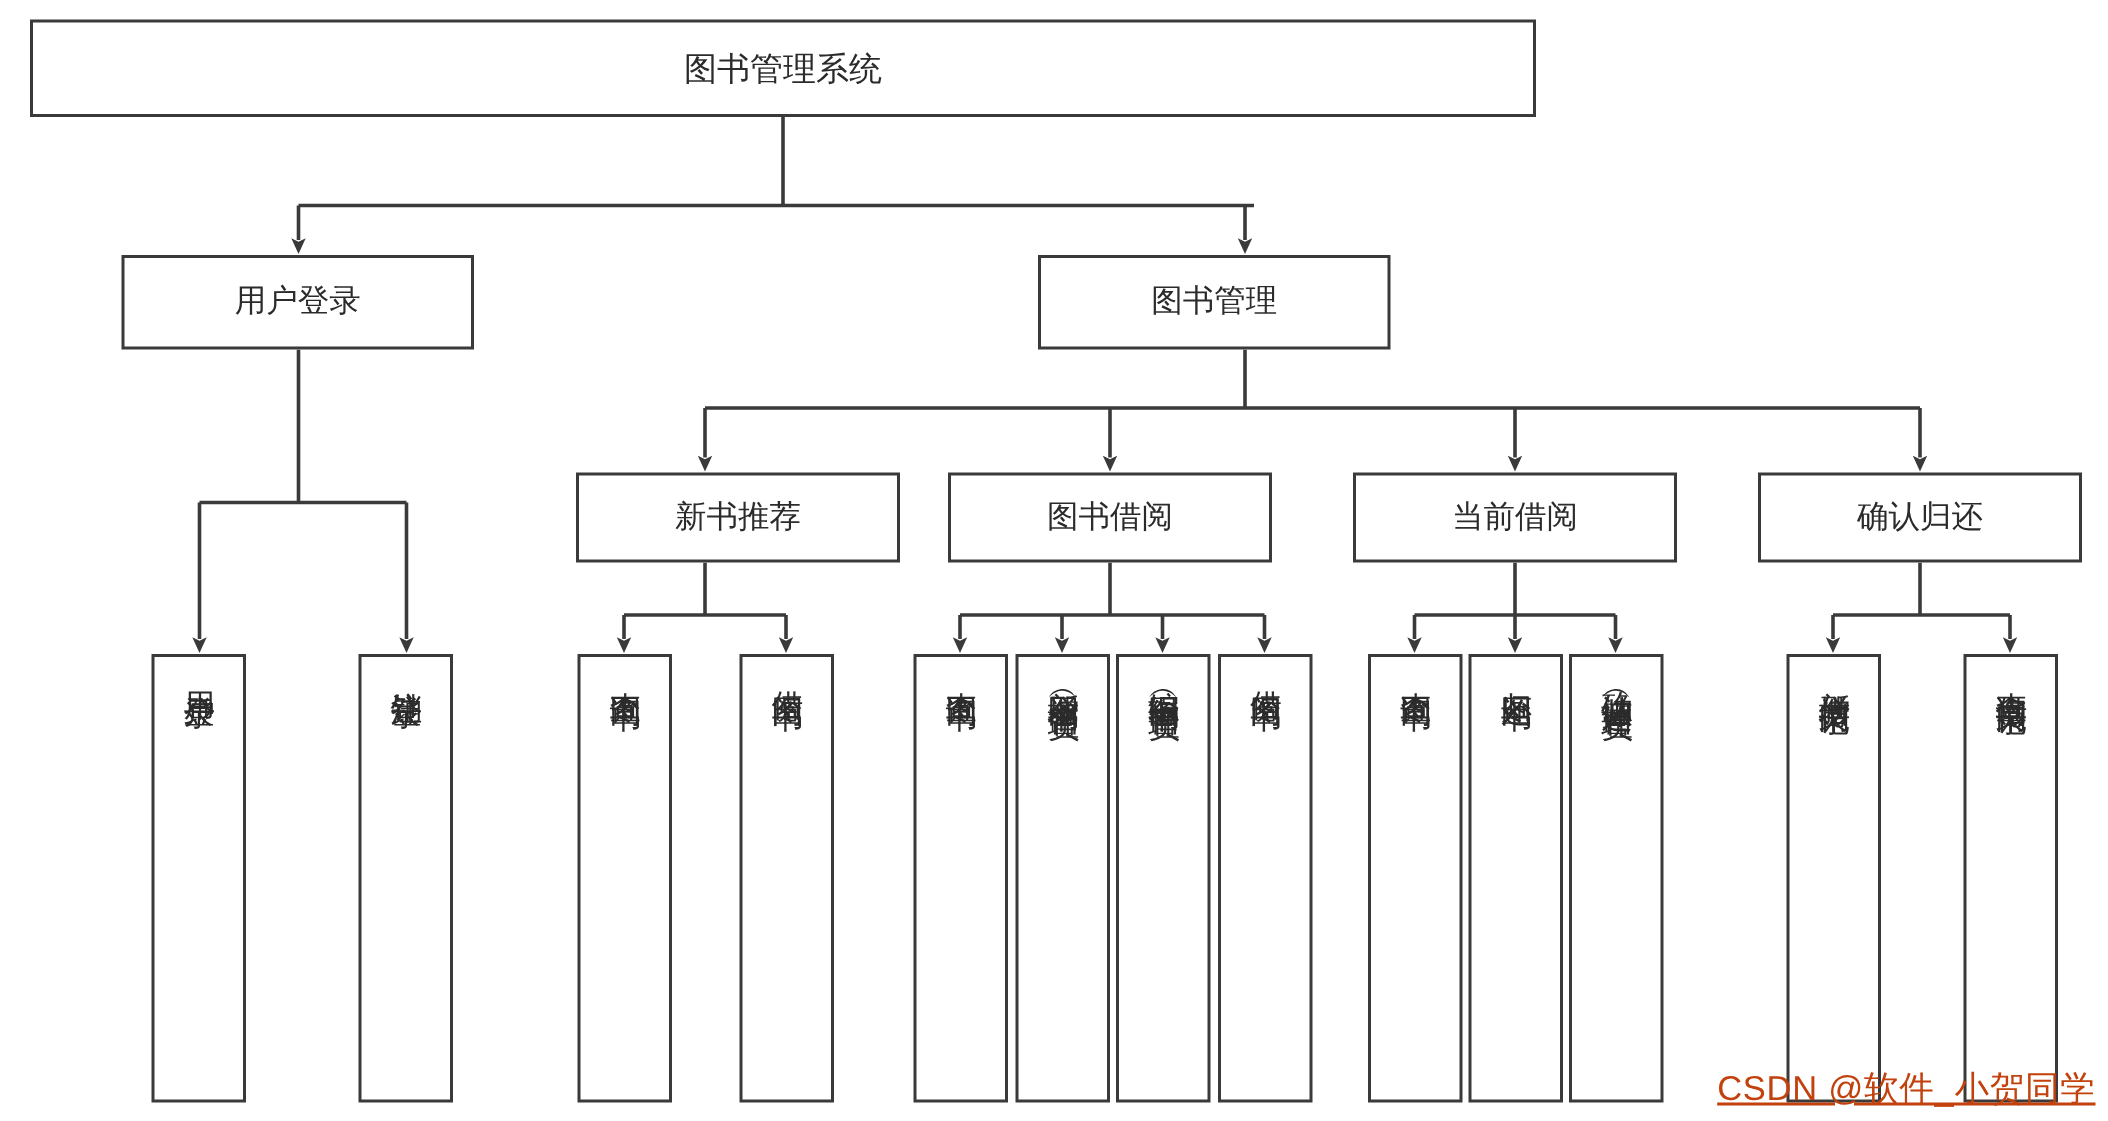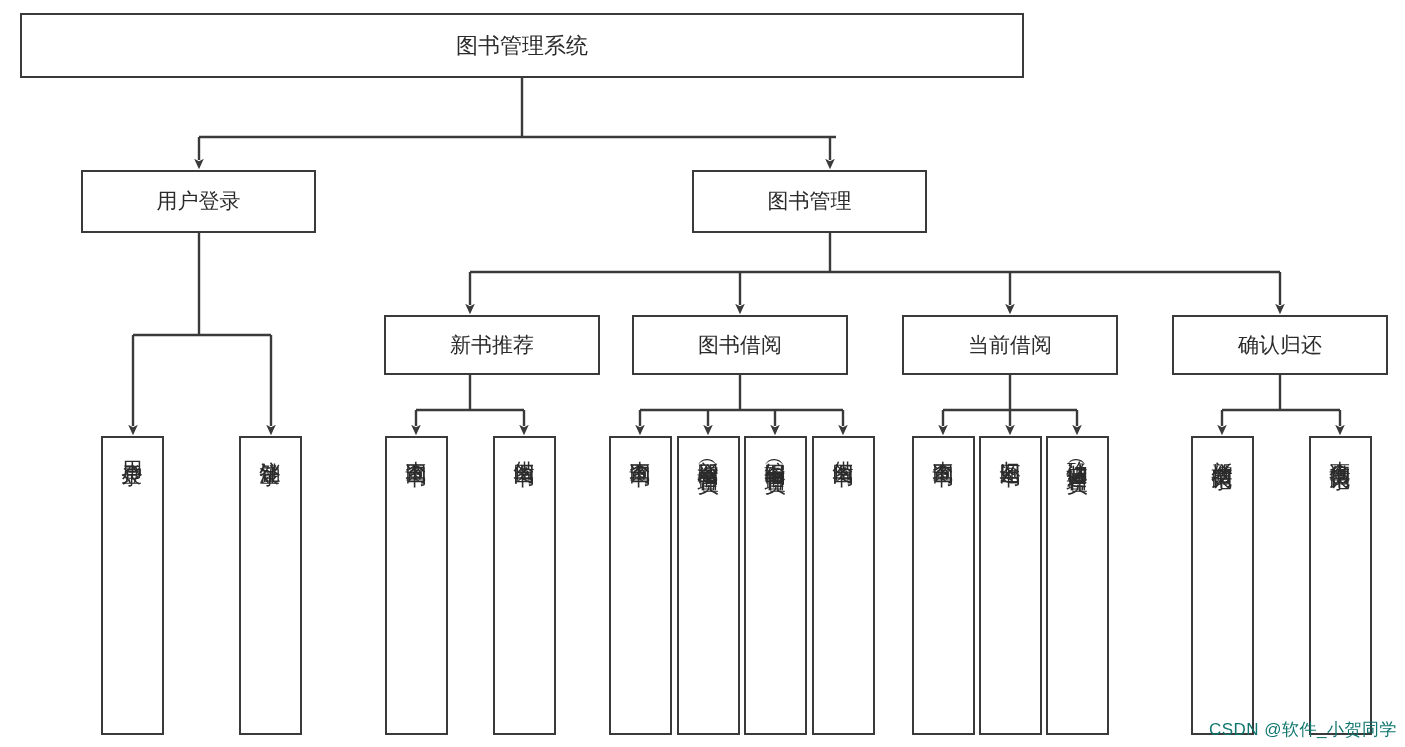--- a/index.html
+++ b/index.html
@@ -68,25 +68,26 @@
     max-height: 286px;
   }
   .node.leaf.tall .label {
     max-height: 292px;
   }
   
   #watermark {
     position: absolute;
     right: 8px;
     bottom: 6px;
-    font-size: 17px;
-    color: #0f766e;
+    font-size: 23px;
+    color: #c2410c;
     letter-spacing: 0.5px;
     z-index: 3;
     white-space: nowrap;
+    text-decoration: underline;
   }
 </style>
 </head>
 <body>
 
 <div id="canvas">
 
   <svg id="edges" viewBox="0 0 1405 747" xmlns="http://www.w3.org/2000/svg">
     <defs>
       <marker id="arrow" markerWidth="11" markerHeight="11" refX="1.2" refY="5" orient="auto" markerUnits="userSpaceOnUse">

